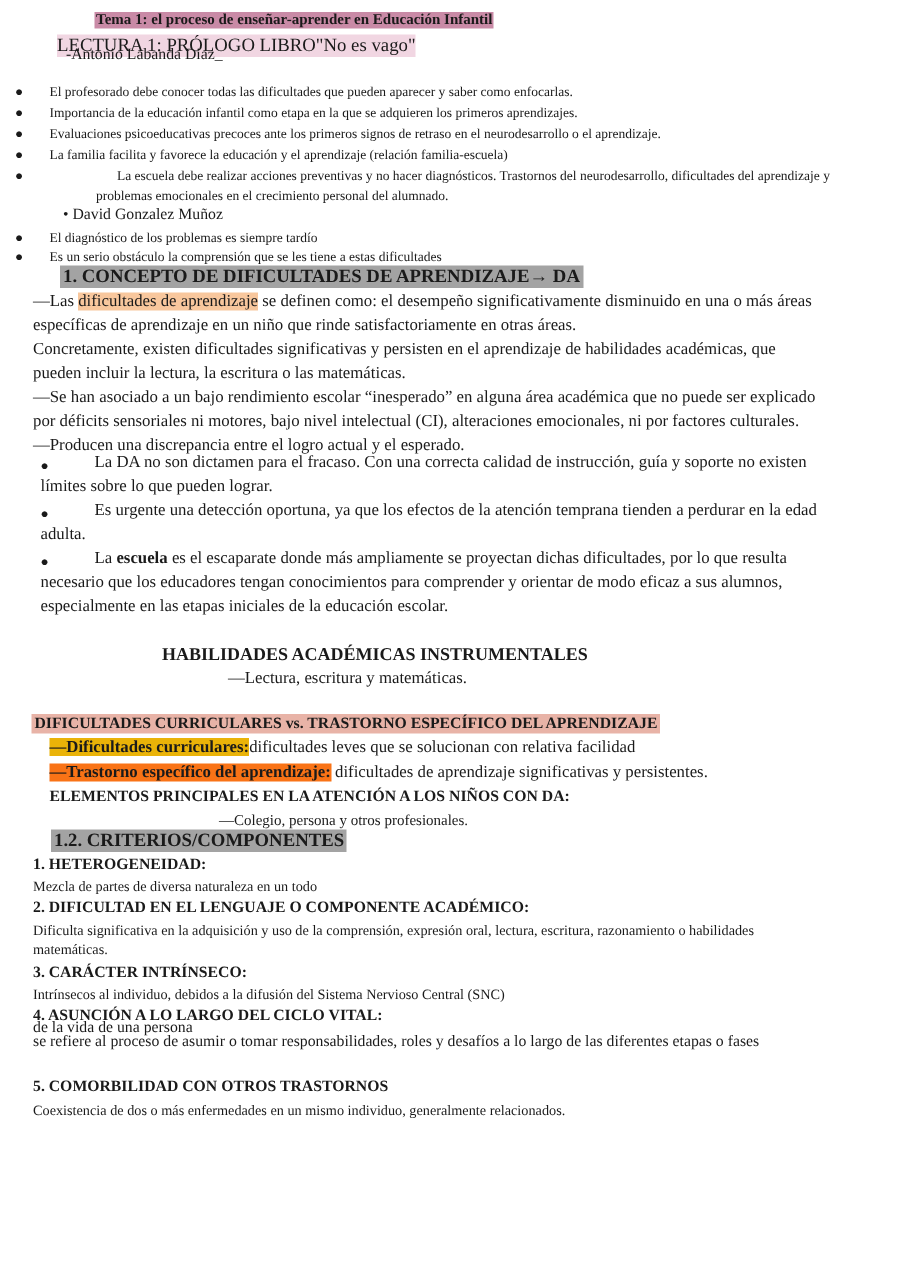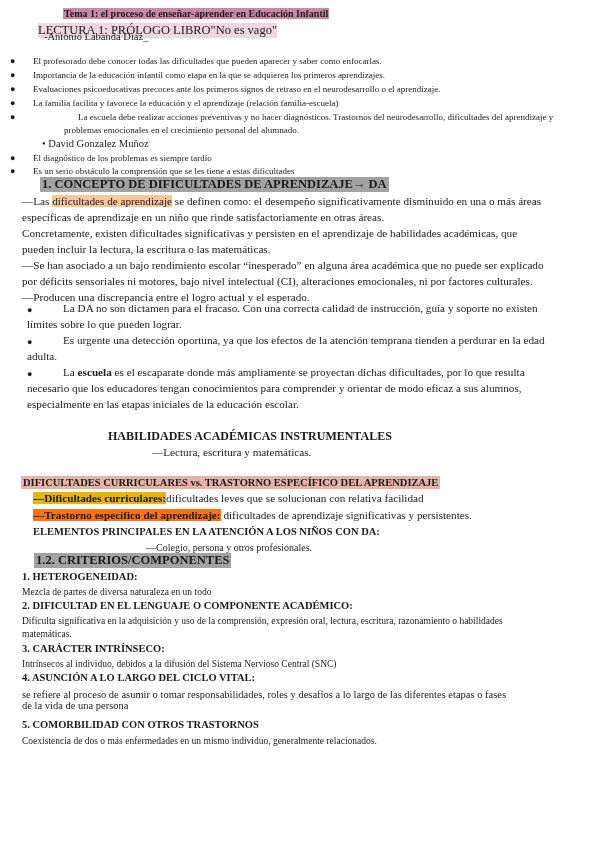--- a/index.html
+++ b/index.html
@@ -102,19 +102,19 @@
 
     <div class="abs b" style="left:22px; top:600px; font-size:10.5px;">2. DIFICULTAD EN EL LENGUAJE O COMPONENTE ACADÉMICO:</div>
     <div class="abs" style="left:22px; top:616px; font-size:9.5px;">Dificulta significativa en la adquisición y uso de la comprensión, expresión oral, lectura, escritura, razonamiento o habilidades</div>
     <div class="abs" style="left:22px; top:629px; font-size:9.5px;">matemáticas.</div>
 
     <div class="abs b" style="left:22px; top:643px; font-size:10.5px;">3. CARÁCTER INTRÍNSECO:</div>
     <div class="abs" style="left:22px; top:659px; font-size:9.5px;">Intrínsecos al individuo, debidos a la difusión del Sistema Nervioso Central (SNC)</div>
 
     <div class="abs b" style="left:22px; top:672px; font-size:10.5px;">4. ASUNCIÓN A LO LARGO DEL CICLO VITAL:</div>
     <div class="abs" style="left:22px; top:689px; font-size:10.5px;">se refiere al proceso de asumir o tomar responsabilidades, roles y desafíos a lo largo de las diferentes etapas o fases</div>
-    <div class="abs" style="left:22px; top:700px; font-size:10.5px;">de la vida de una persona</div>
+    <div class="abs" style="left:22px; top:680px; font-size:10.5px;">de la vida de una persona</div>
 
     <div class="abs b" style="left:22px; top:719px; font-size:10.5px;">5. COMORBILIDAD CON OTROS TRASTORNOS</div>
     <div class="abs" style="left:22px; top:736px; font-size:9.5px;">Coexistencia de dos o más enfermedades en un mismo individuo, generalmente relacionados.</div>
   </div>
 
 </div>
 
 </body></html>

